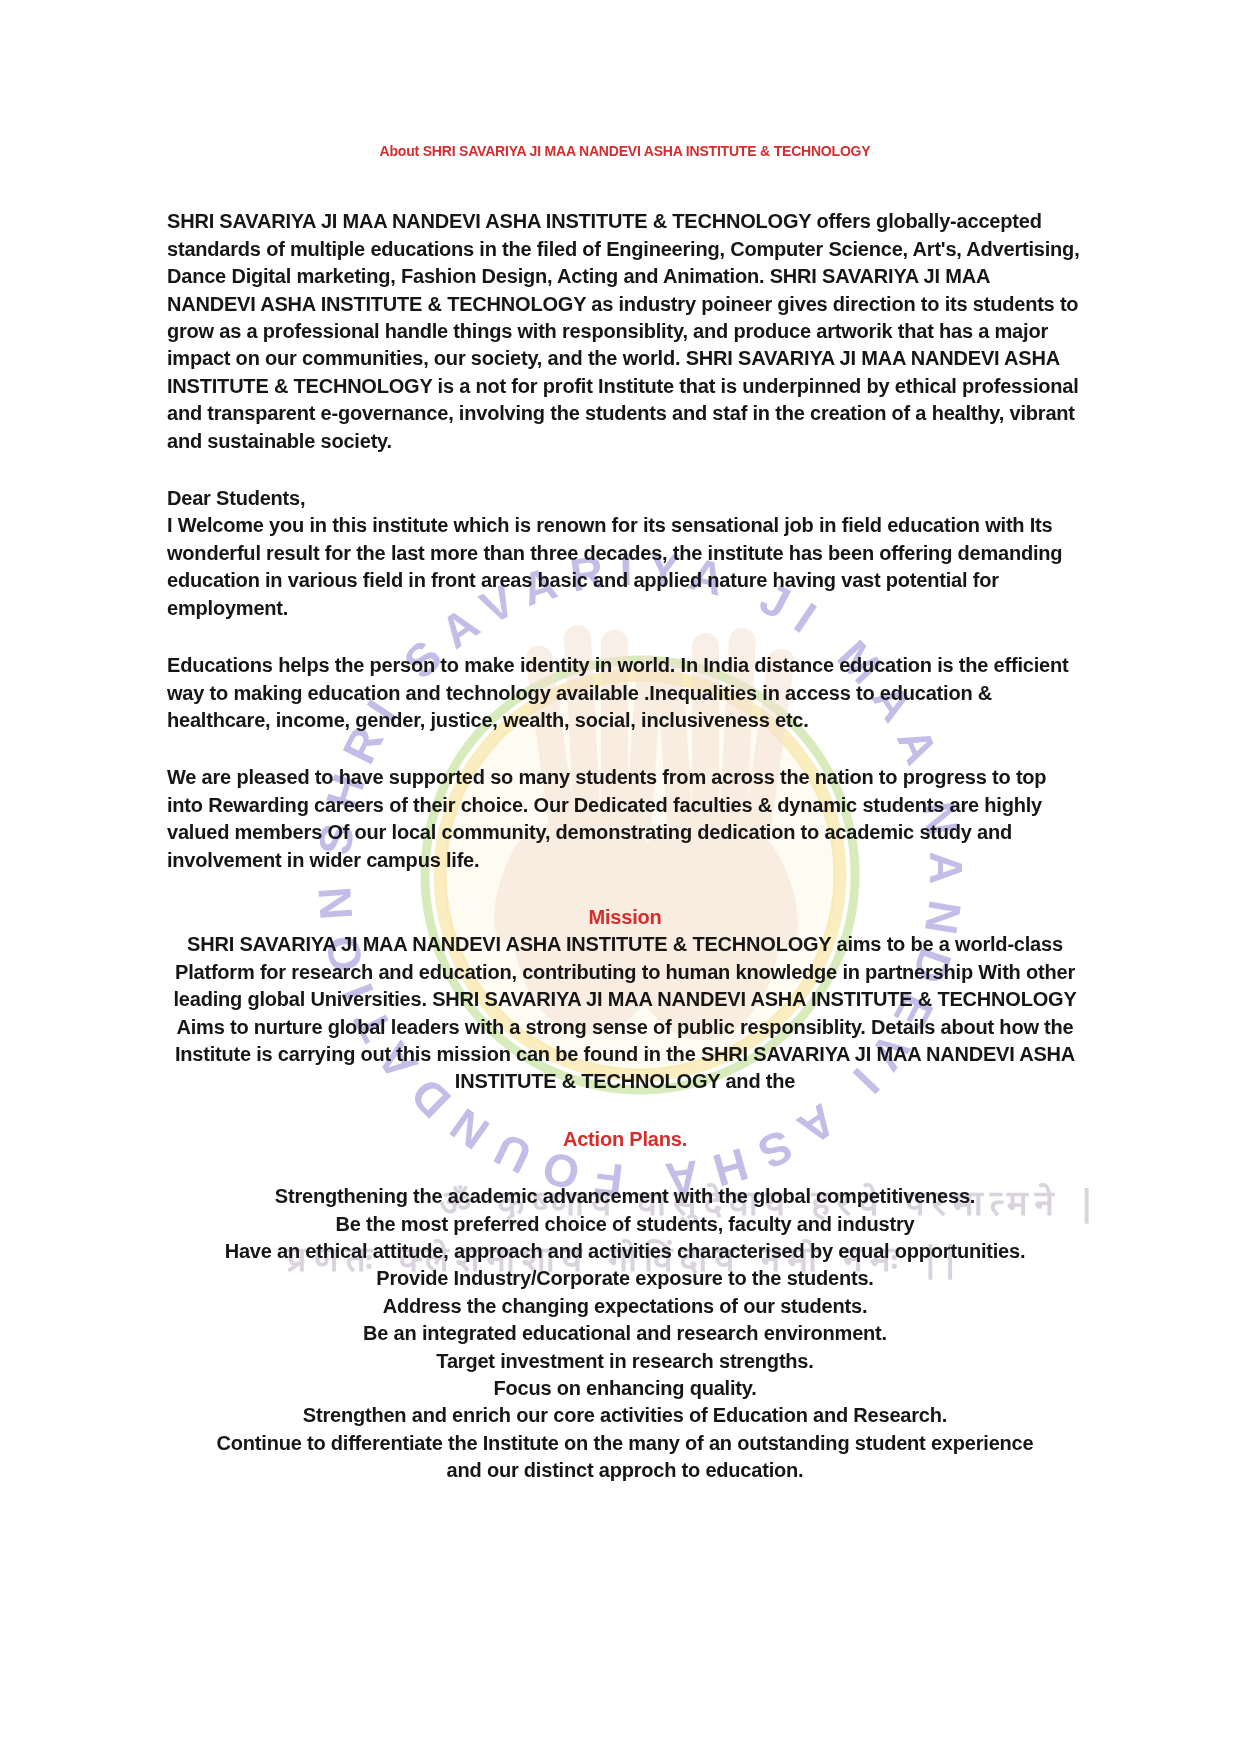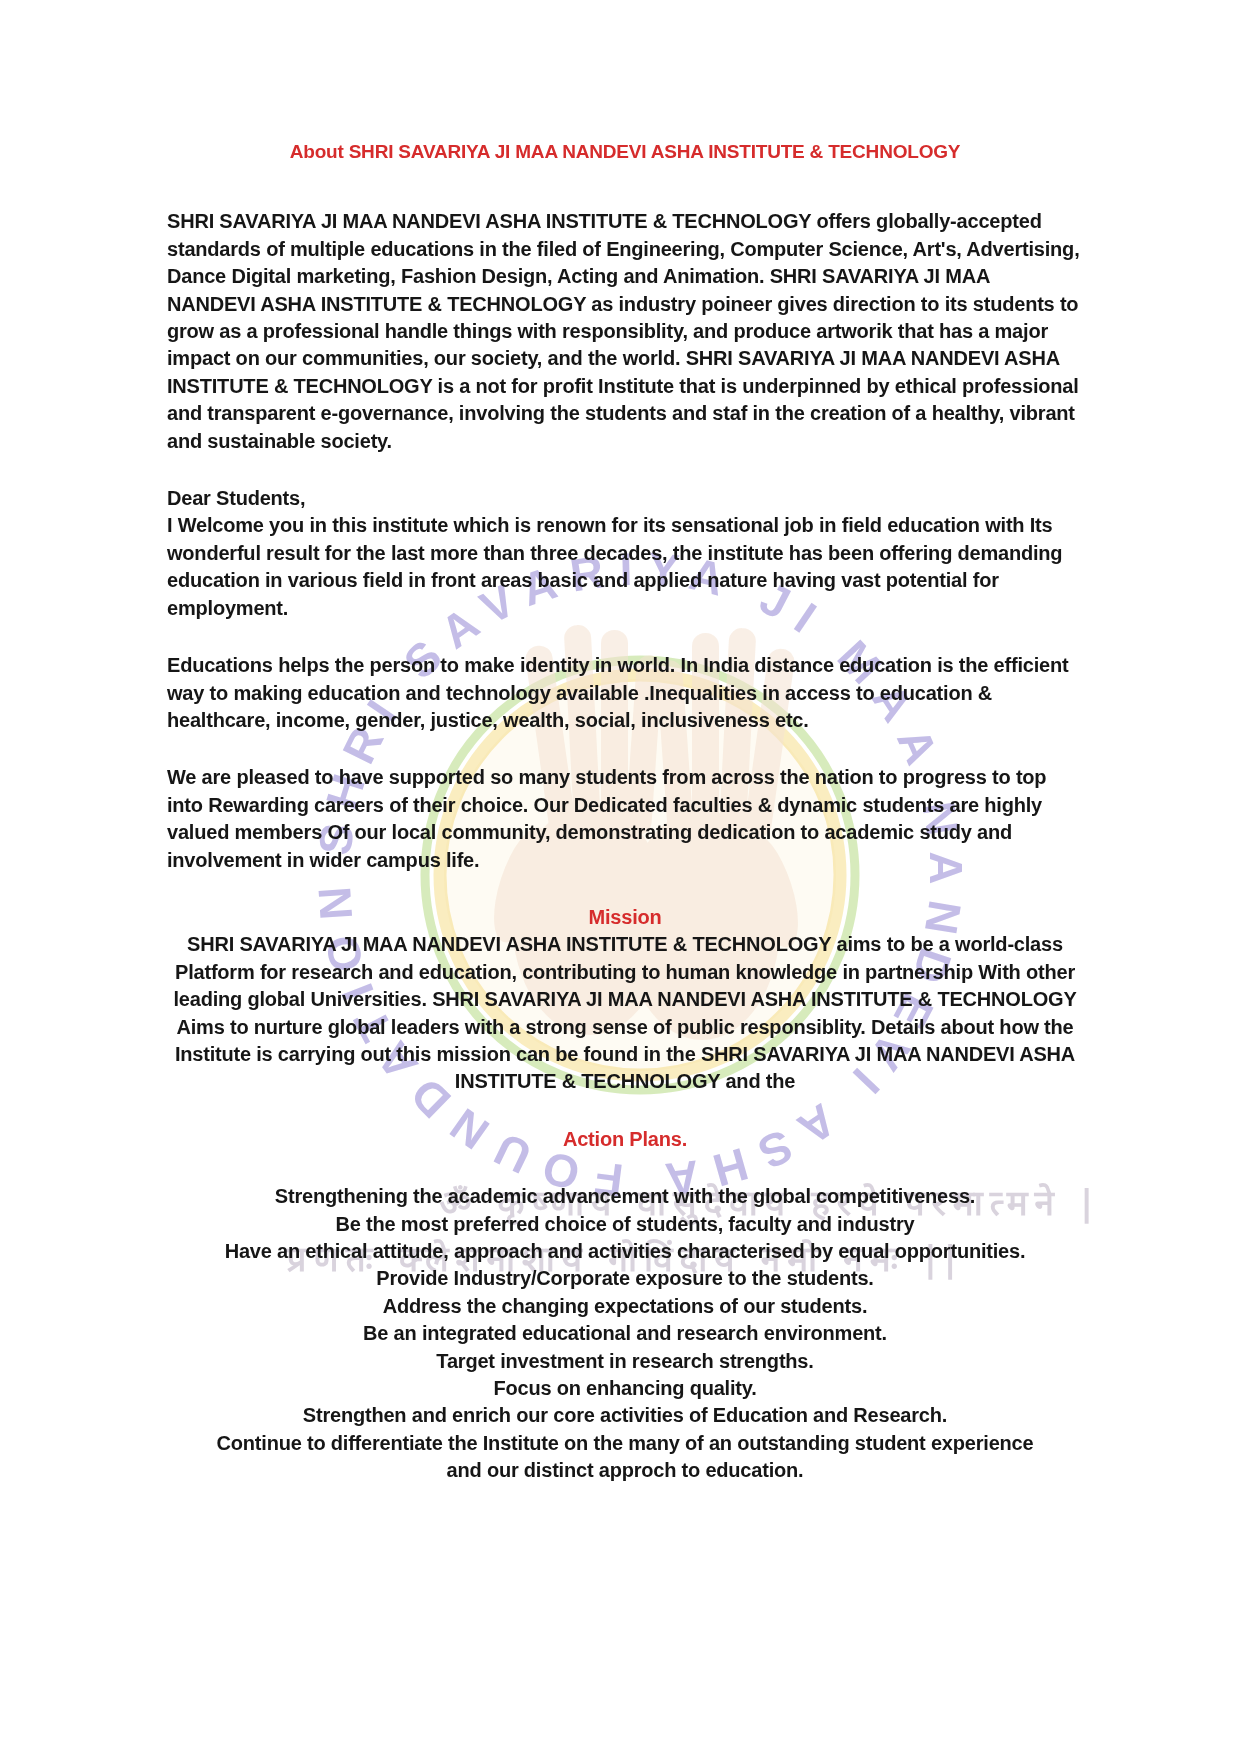--- a/index.html
+++ b/index.html
@@ -22,21 +22,21 @@
   }
   .hindi.l1{top:1178px;font-size:35px;text-align:right;}
   .hindi.l2{top:1234px;font-size:35px;}
   
   .content{
     position:absolute;left:167px;top:138px;width:916px;
     color:#161616;font-weight:700;
     font-size:20px;line-height:27.4px;letter-spacing:-0.2px;
   }
   .red{color:#d62c2c;}
-  .title{text-align:center;margin:0 0 43px 0;font-size:19px;}
+  .title{text-align:center;margin:0 0 43px 0;font-size:14px;}
   .heading{text-align:center;margin:0;}
   .para{margin:0 0 30px 0;text-align:left;}
   .salutation{margin:0;}
   .center-para{margin:0 0 30px 0;text-align:center;}
   .heading-gap{margin:0 0 30px 0;}
   .action-item{text-align:center;margin:0;}
 </style>
 </head>
 <body>
 

